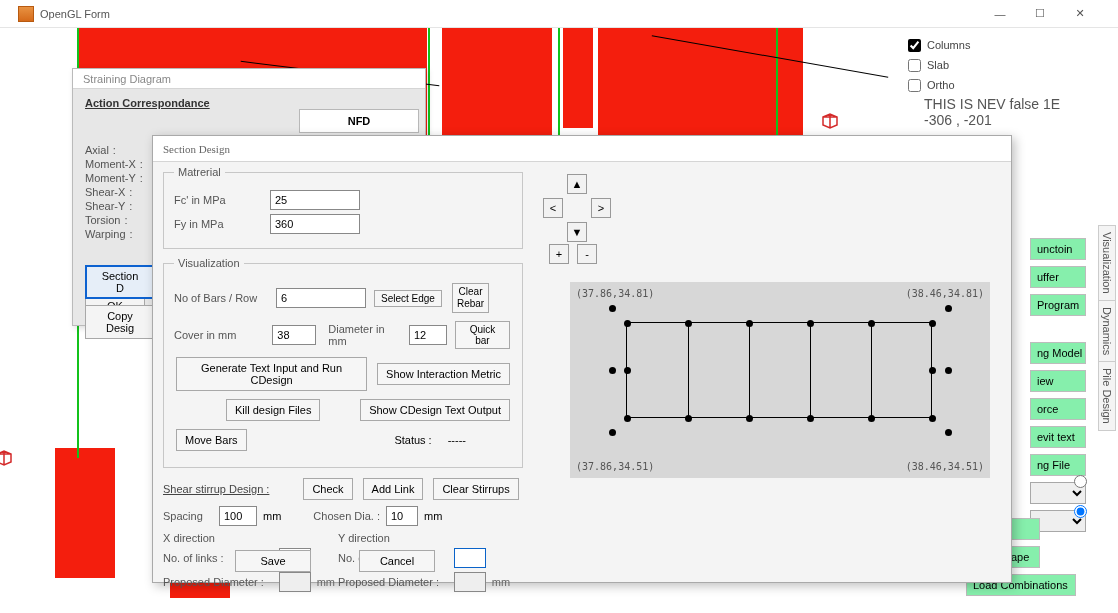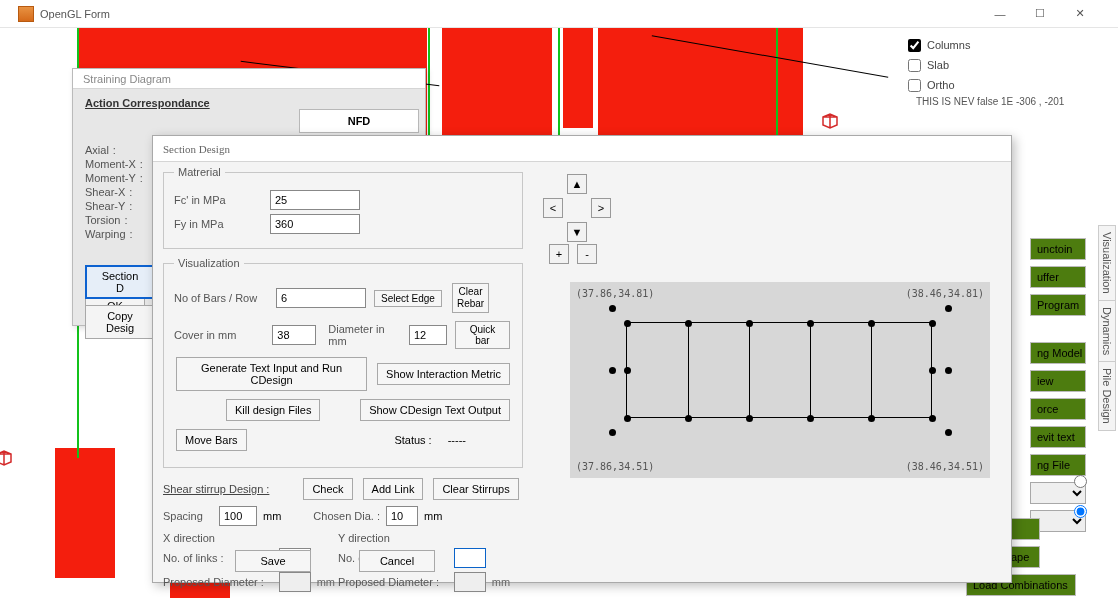--- a/index.html
+++ b/index.html
@@ -12,29 +12,29 @@
 .winbtn { width: 40px; height: 26px; display: flex; align-items: center; justify-content: center; color: #555; }
 
 
 .canvas-bg { position: absolute; top: 28px; left: 0; right: 0; bottom: 0; background: #fff; overflow: hidden; }
 .redpoly { position: absolute; background: #f41e0d; }
 
 
 .right-checks { position: absolute; top: 36px; right: 28px; background: #fff; padding: 0; width: 182px; }
 .right-checks label { display: flex; align-items: center; height: 18px; margin-bottom: 2px; color: #444; }
 .right-checks input[type=checkbox] { margin: 0 6px 0 0; width: 13px; height: 13px; accent-color: #000; }
-.right-checks .note { font-size: 10px; color: #555; margin: 2px 8px; }
+.right-checks .note { font-size: 14px; color: #555; margin: 2px 16px; }
 
 
 .vtabs { position: absolute; right: 0; top: 225px; width: 20px; }
 .vtab { writing-mode: vertical-rl; background: #f4f4f4; border: 1px solid #ccc; padding: 6px 2px; margin-bottom: -1px; font-size: 11px; color: #555; }
 
 
 .rightbtns { position: absolute; right: 28px; top: 238px; width: 60px; }
-.rbtn { background: #4d7c0f; border: 1px solid #bcbcbc; padding: 4px 6px; margin-bottom: 6px; text-align: left; width: 56px; white-space: nowrap; overflow: hidden; }
+.rbtn { background: #86efac; border: 1px solid #bcbcbc; padding: 4px 6px; margin-bottom: 6px; text-align: left; width: 56px; white-space: nowrap; overflow: hidden; }
 .rbtn.wide { width: 120px; }
 .rightbtns2 { position: absolute; right: 42px; top: 518px; }
 .rightbtns2 .rbtn { width: 74px; }
 .radio-col { position: absolute; right: 28px; top: 472px; }
 
 
 .dlg1 { position: absolute; top: 68px; left: 72px; width: 354px; height: 258px; background: #e7e7e7; border: 1px solid #bababa; box-shadow: 2px 2px 6px rgba(0,0,0,.15); }
 .dlg1 .hdr { background: #fff; height: 20px; display: flex; align-items: center; padding: 0 10px; color: #888; border-bottom: 1px solid #d5d5d5; }
 .dlg1 .body { padding: 8px 12px; }
 .linklabel { color: #333; text-decoration: underline; font-weight: 600; }

